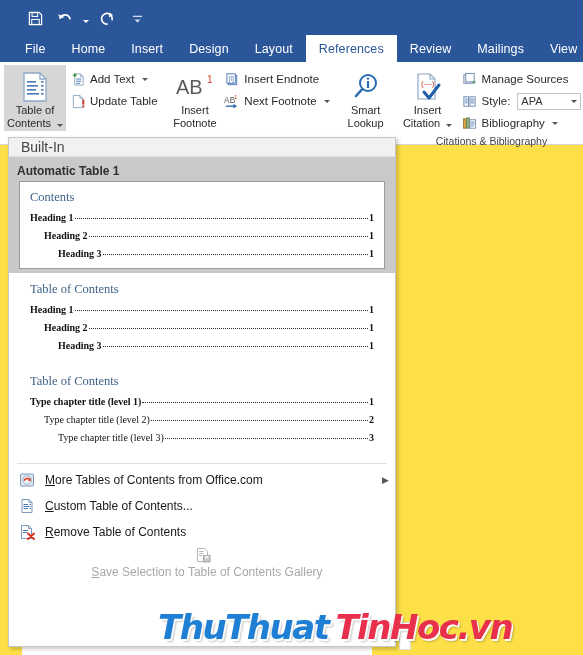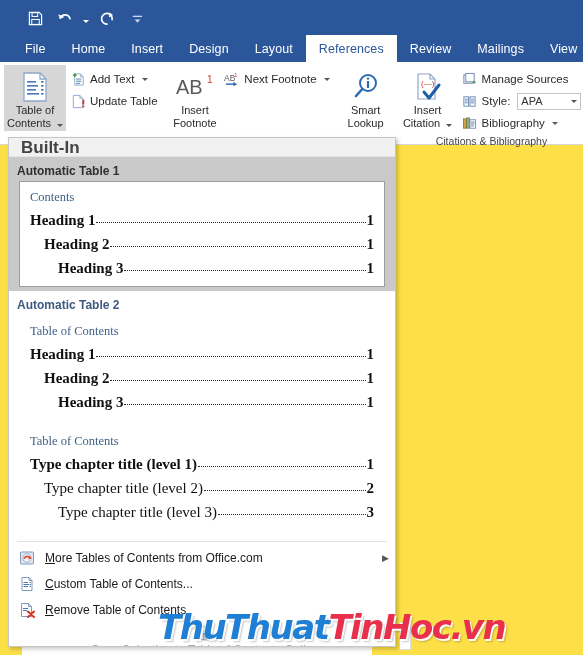--- a/index.html
+++ b/index.html
@@ -86,42 +86,42 @@
 
   
   .gallery {
     position:absolute; left:8px; top:137px; width:388px; height:510px;
     background:#ffffff; border:1px solid #c6c6c6;
     box-shadow:2px 2px 4px rgba(0,0,0,.22);
     overflow:hidden;
   }
   .gal-head {
     height:19px; background:#f1f1f1; border-bottom:1px solid #e3e3e3;
-    font-size:17px; font-weight:bold; color:#444; padding-left:12px; line-height:19px;
+    font-size:14px; font-weight:normal; color:#444; padding-left:12px; line-height:19px;
   }
   .gal-sectionlabel {
     font-size:12px; font-weight:bold; color:#3d5a80; padding:7px 0 3px 8px;
   }
   .gal-item { padding:0 0 4px 0; }
   .gal-item.sel { background:#c9c9c9; }
   .gal-item.sel .gal-sectionlabel { color:#2f2f2f; }
   .preview {
     background:#ffffff; border:1px solid #e6e6e6; margin:0 10px;
     padding:8px 10px 9px 10px;
   }
   .gal-item.sel .preview { border:1px solid #9c9c9c; }
   .gal-item.plain .preview { border:1px solid transparent; margin:0 10px; }
   .pv-title {
     font-family:"Liberation Serif", serif;
     font-size:12.5px; color:#3f6189; margin-bottom:2px;
   }
   .toc-line {
     display:flex; align-items:baseline;
     font-family:"Liberation Serif", serif;
-    font-size:15px; color:#101010;
+    font-size:10px; color:#101010;
     margin-top:7px;
   }
   .toc-line:first-of-type { margin-top:1px; }
   .toc-line .txt { white-space:nowrap; }
   .toc-line .dots {
     flex:1; overflow:hidden; margin:0 1px;
     border-bottom:1px dotted #2a2a2a; transform:translateY(-2px);
   }
   .toc-line .pg { white-space:nowrap; font-weight:bold; }
   .lvl1 { font-weight:bold; padding-left:0; }
@@ -166,21 +166,21 @@
   
   .watermark {
     position:absolute; left:158px; top:607px;
     font-family:"DejaVu Sans", sans-serif;
     font-size:34px; font-weight:bold; font-style:italic;
     letter-spacing:-1.5px; white-space:nowrap;
     text-shadow:1.5px 1.5px 0 rgba(255,255,255,.95), 2.5px 2.5px 2px rgba(0,0,0,.22);
     z-index:40;
   }
   .wm-a { color:#1f7fd4; }
-  .wm-b { color:#e8304d; }
+  .wm-b { color:#e8304d;margin-left:7px; }
 </style>
 </head>
 <body>
 
 <div id="app">
 
   <div class="docbg"></div>
   <div class="docpage"></div>
   <div class="doc-bullet"></div>
   <div class="doctext">1.4 - Cơ cấu tổ chức</div>
@@ -303,20 +303,30 @@
             </div>
             <div class="blab">
               <span>Insert</span><br>
               <span>Footnote</span>
             </div>
           </div>
 
           <div class="scol">
             <div class="sbtn">
               <span class="sico">
+                <svg width="15" height="15" viewBox="0 0 16 16">
+                    <rect x="3.5" y="3.5" width="9" height="10" fill="#fff" stroke="#4a79b5" stroke-width="1"></rect>
+                    <rect x="2" y="2" width="9" height="10" fill="#fff" stroke="#4a79b5" stroke-width="1"></rect>
+                    <text x="4" y="10" font-family="Liberation Sans, sans-serif" font-size="7" fill="#4a79b5">[i]</text>
+                  </svg>
+              </span>
+              <span>Insert Endnote</span>
+            </div>
+            <div class="sbtn">
+              <span class="sico">
                 <svg width="16" height="15" viewBox="0 0 17 16">
                     <text x="0" y="10" font-family="Liberation Sans, sans-serif" font-size="9" fill="#5a5a5a">AB</text>
                     <text x="11" y="5" font-family="Liberation Sans, sans-serif" font-size="6" fill="#d43a2a">1</text>
                     <path d="M2 13 h10" stroke="#2b6cb0" stroke-width="1.5"></path>
                     <path d="M10 10.5 L14 13 L10 15.3 Z" fill="#2b6cb0"></path>
                   </svg>
               </span>
               <span>Next Footnote</span>
               <i class="tiny-caret"></i>
             </div>
@@ -438,21 +448,20 @@
         </div>
         <div class="toc-line lvl3">
           <span class="txt">Heading 3</span>
           <span class="dots"></span>
           <span class="pg">1</span>
         </div>
       </div>
     </div>
 
     <div class="gal-item plain">
-      <div class="gal-sectionlabel">Automatic Table 2</div>
       <div class="preview">
         <div class="pv-title">Table of Contents</div>
         <div class="toc-line lvl1">
           <span class="txt">Heading 1</span>
           <span class="dots"></span>
           <span class="pg">1</span>
         </div>
         <div class="toc-line lvl2">
           <span class="txt">Heading 2</span>
           <span class="dots"></span>

